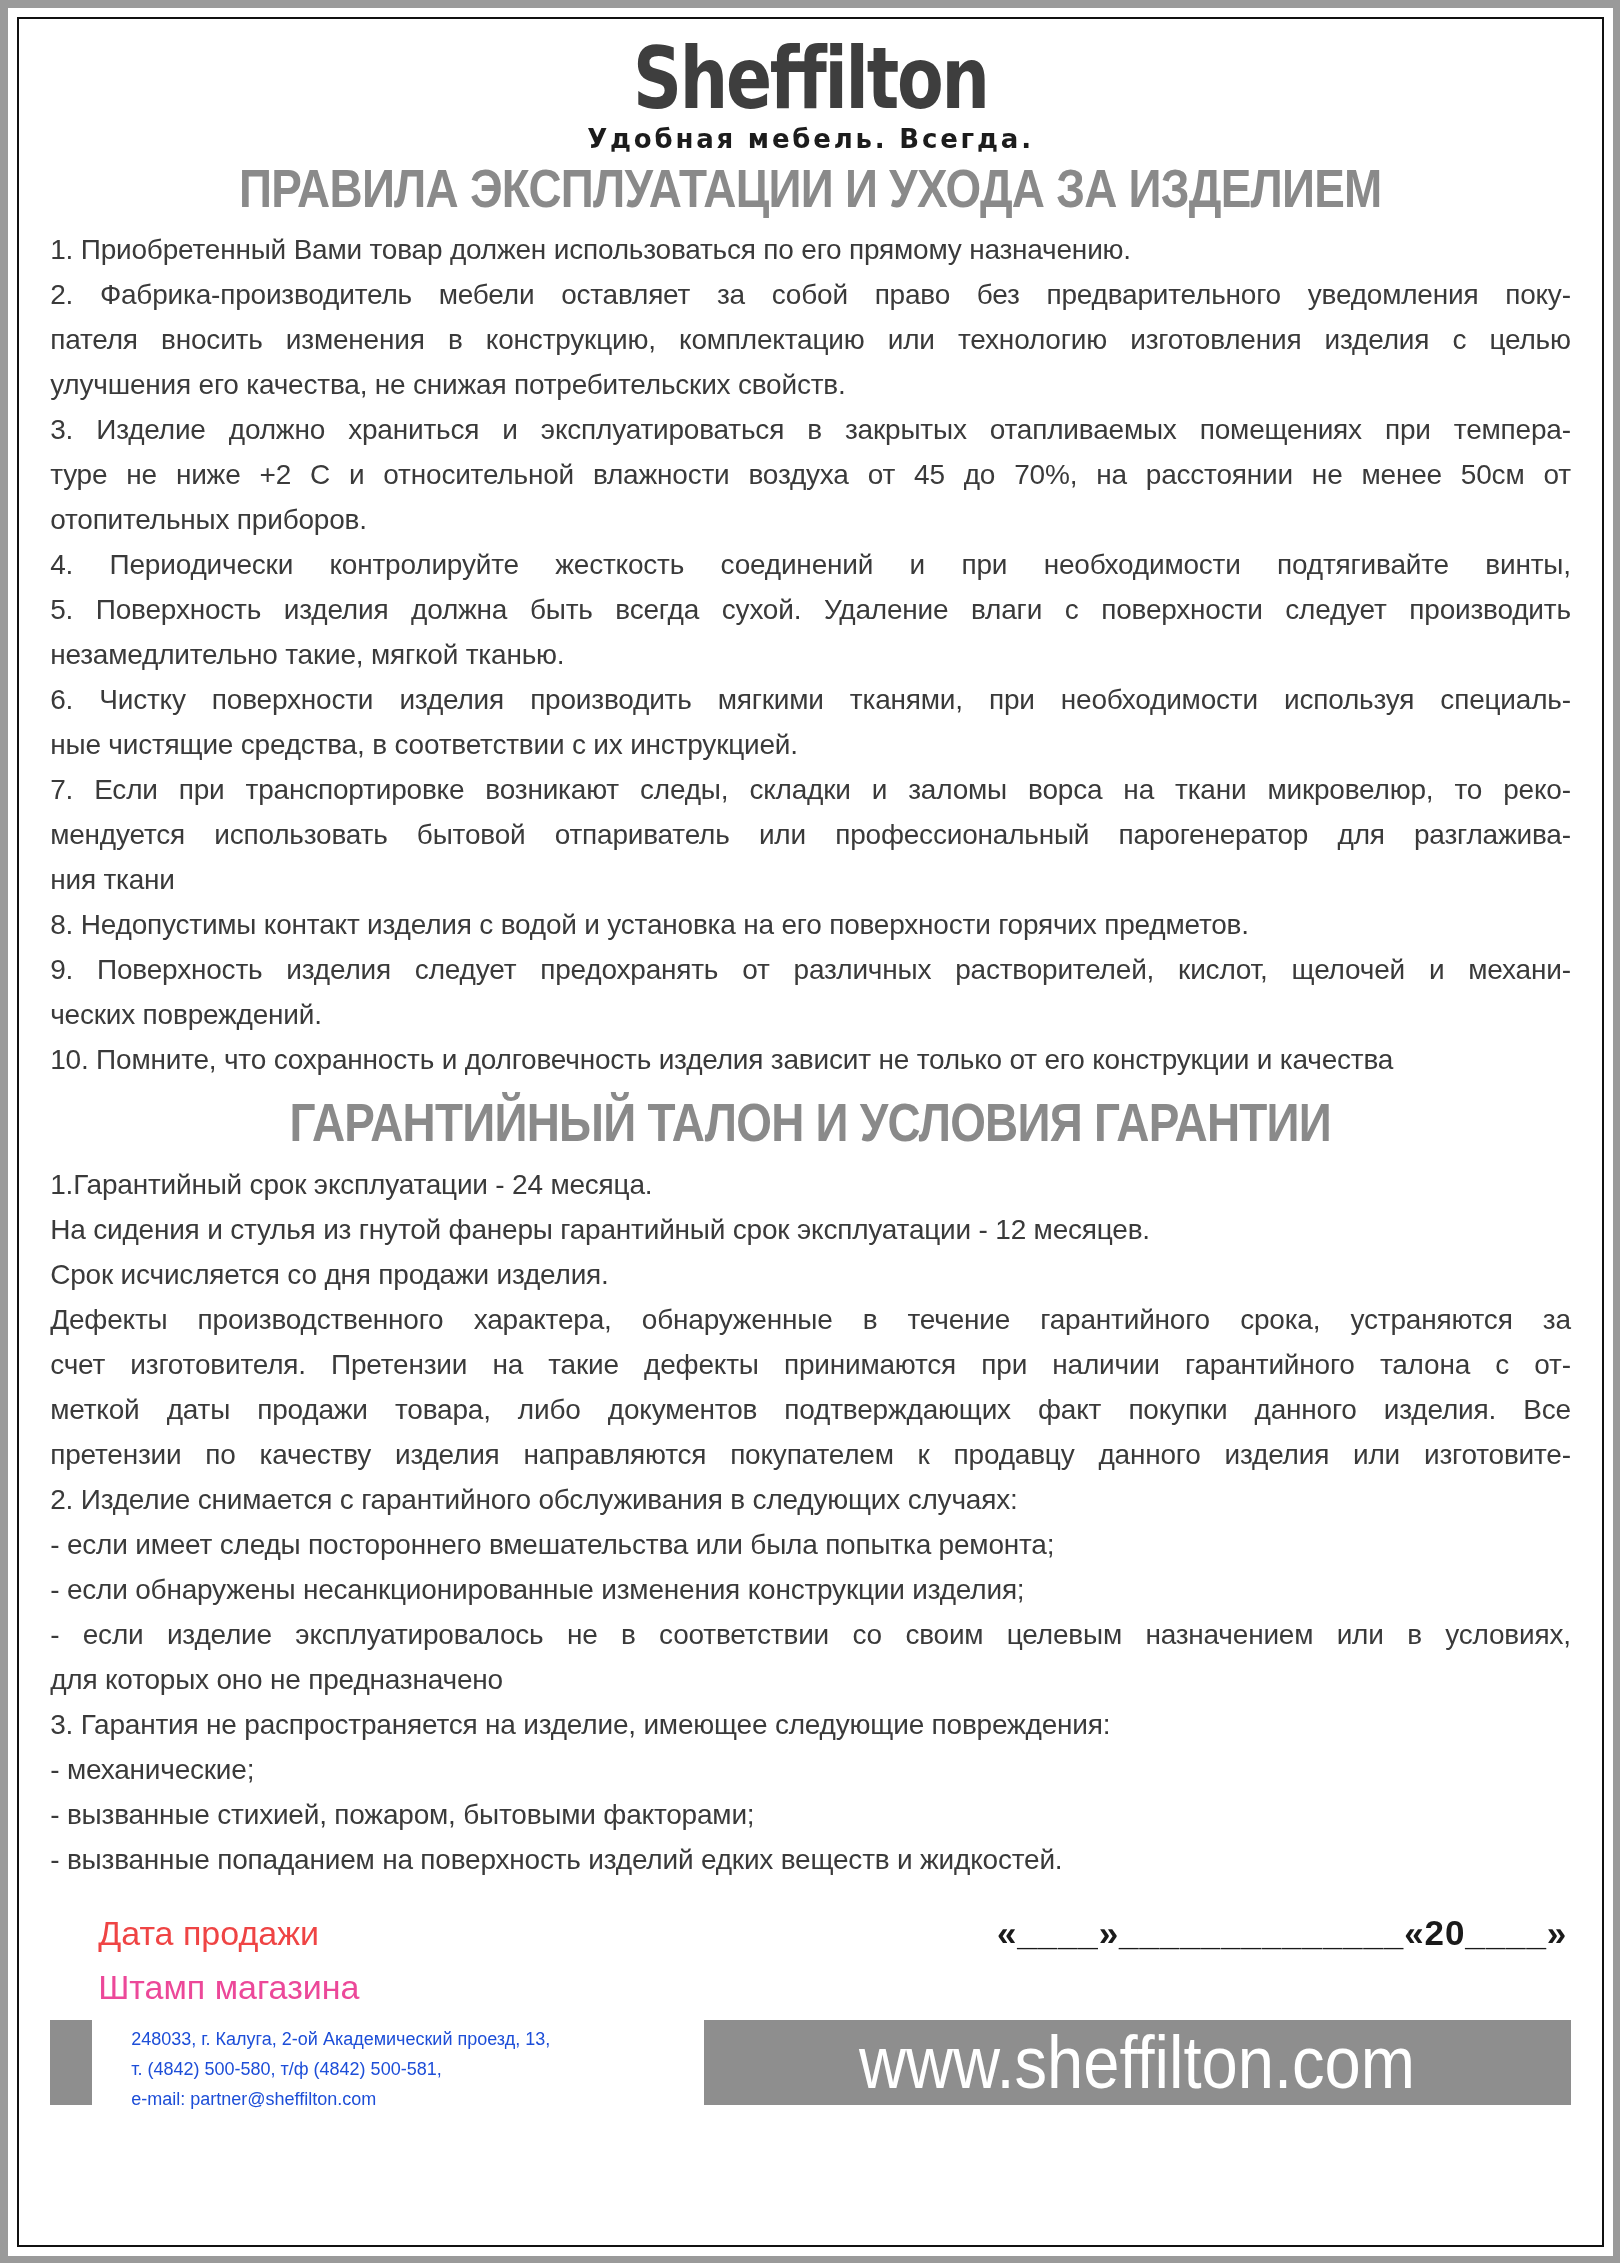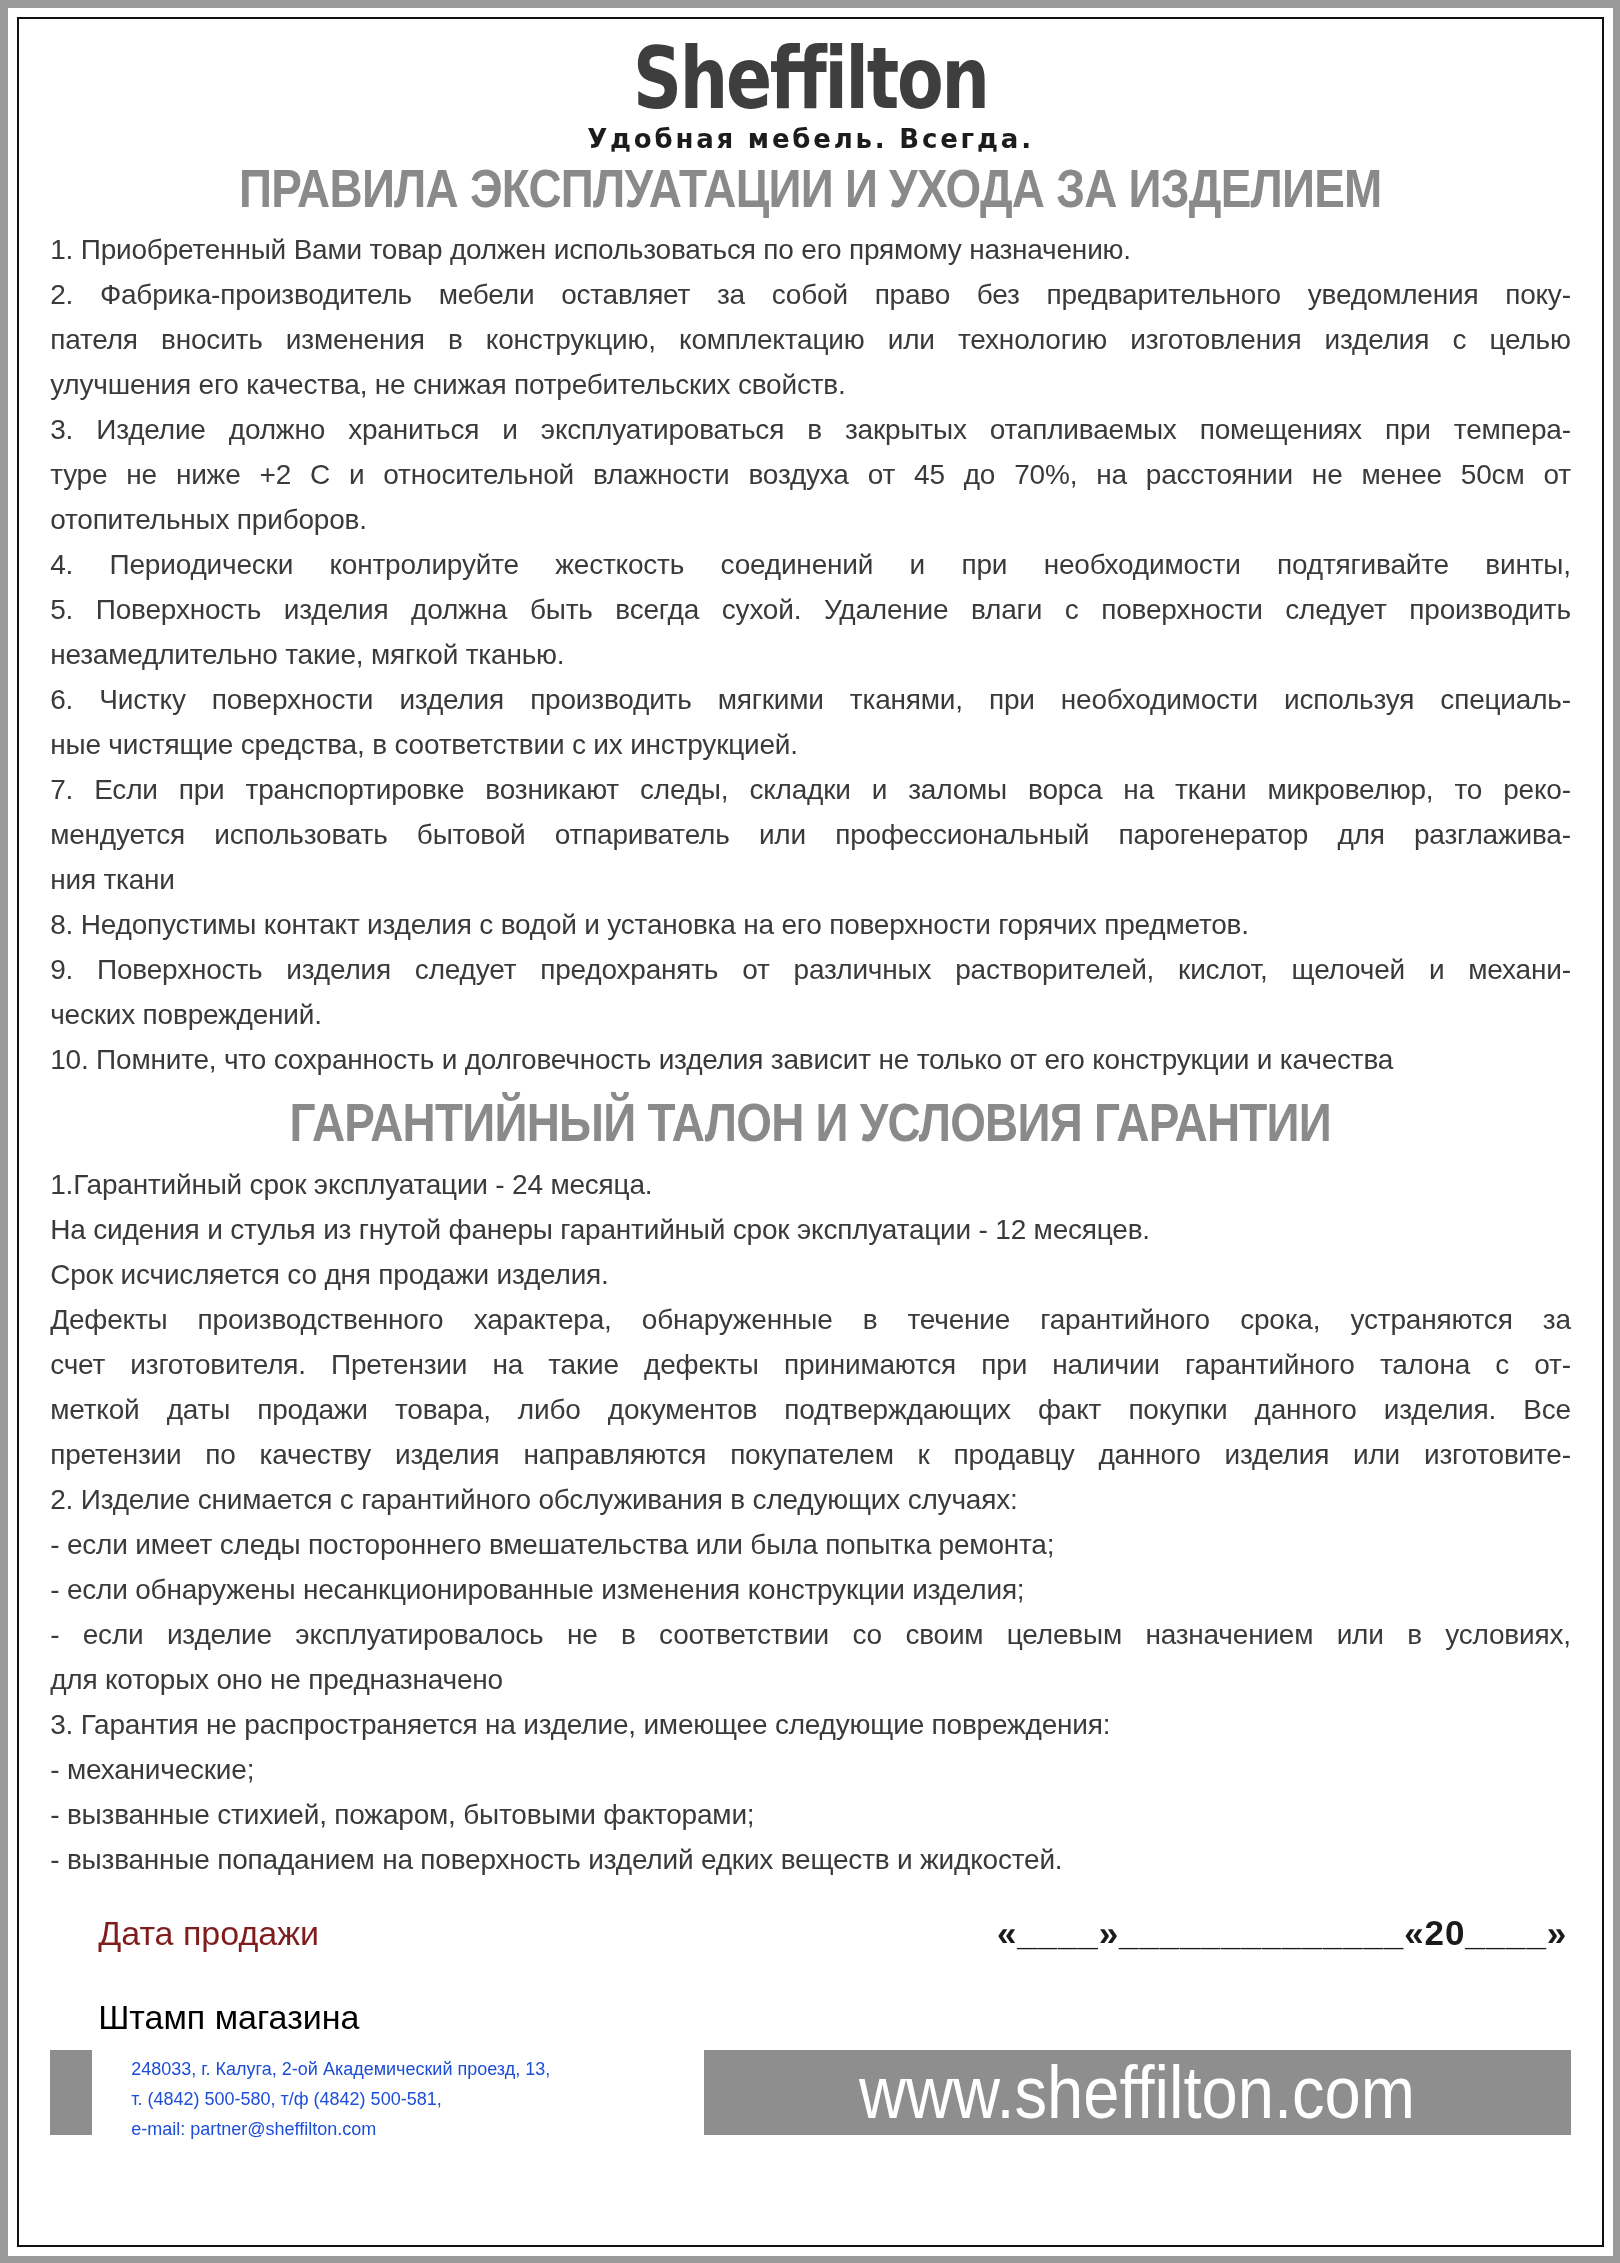--- a/index.html
+++ b/index.html
@@ -96,34 +96,34 @@
   
   .sale-row {
     margin-top: 31px;
     padding: 0 3.7px 0 48px;
     display: flex;
     justify-content: space-between;
     align-items: baseline;
   }
   .sale-label {
     font-size: 34px;
-    color: #7f1d1d;
+    color: #ef4444;
   }
   .sale-blank {
     font-size: 35px;
     font-weight: bold;
     letter-spacing: 0.9px;
     color: #1a1a1a;
     white-space: nowrap;
   }
   .stamp-label {
-    margin-top: 45px;
+    margin-top: 15px;
     padding-left: 48px;
     font-size: 34px;
-    color: #000000;
+    color: #ec4899;
   }
 
   
   .footer {
     margin-top: 13px;
     display: flex;
     align-items: stretch;
   }
   .footer-square {
     width: 42px;

